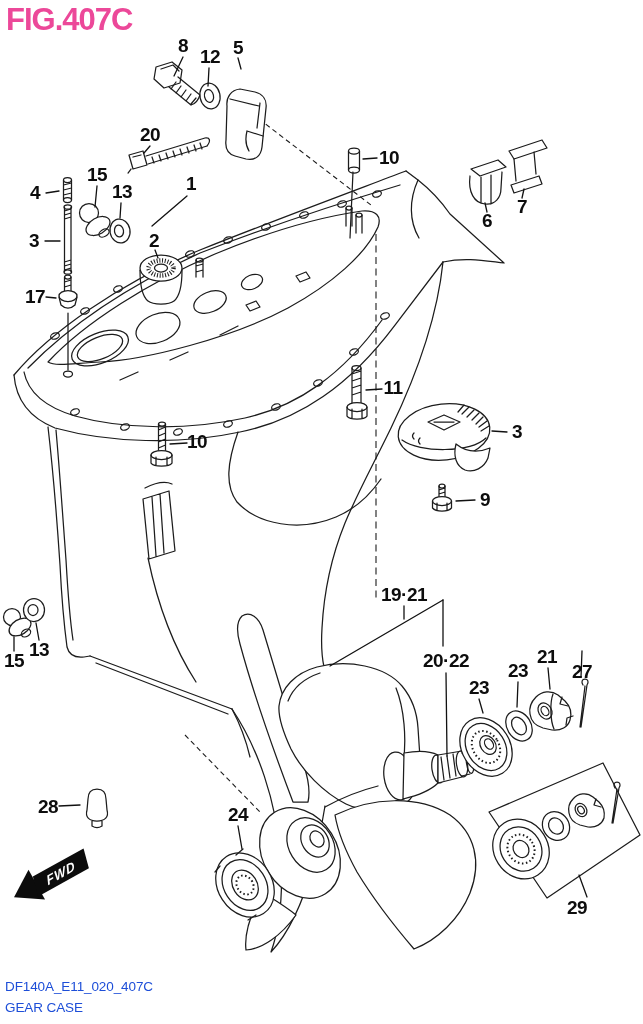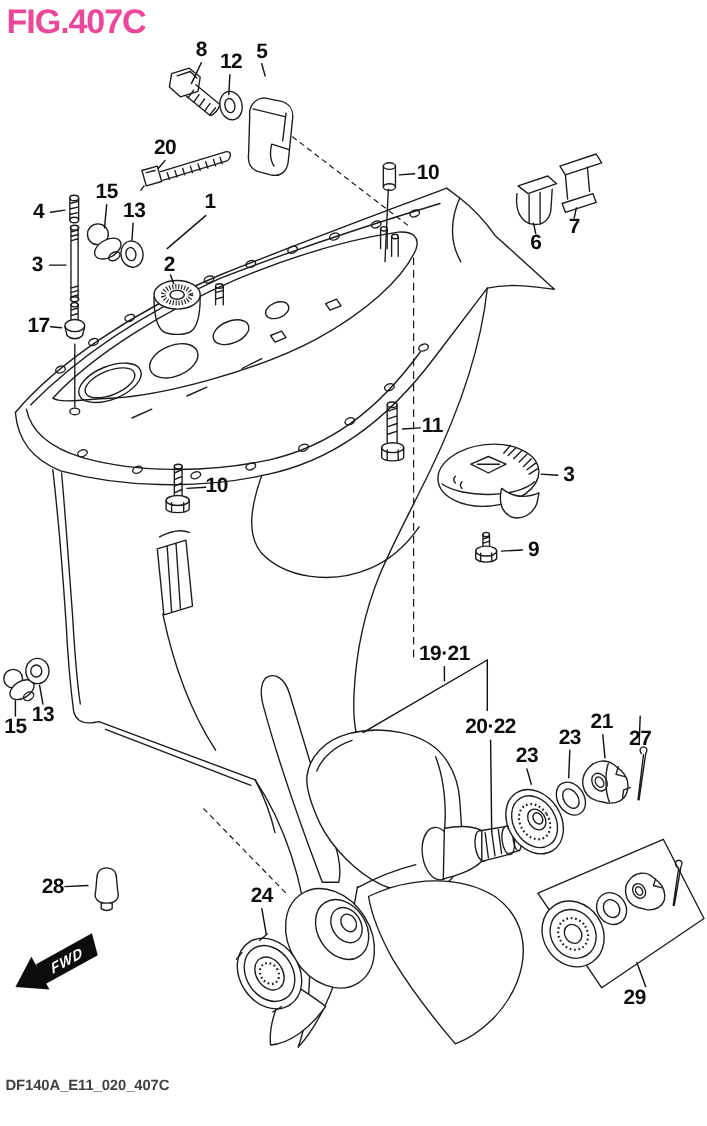--- a/index.html
+++ b/index.html
@@ -10,22 +10,22 @@
   svg .wf{stroke:#1c1c1c;fill:#ffffff;stroke-width:1.25;stroke-linecap:round;stroke-linejoin:round;}
   svg .ld{stroke:#111111;fill:none;stroke-width:1.3;stroke-linecap:round;}
   svg .dash{stroke:#1c1c1c;fill:none;stroke-width:1.1;stroke-dasharray:7 4.5;}
   svg .dash2{stroke:#1c1c1c;fill:none;stroke-width:1.1;stroke-dasharray:5 3.5;}
   svg .knurl{stroke:#1c1c1c;fill:none;stroke-width:4.5;stroke-dasharray:1 1.7;}
   svg .dots{stroke:#1c1c1c;fill:none;stroke-width:2;stroke-dasharray:1.5 2.5;}
   .fig-title{position:absolute;left:6px;top:2px;font-size:31px;font-weight:bold;
              letter-spacing:-1px;color:#ec4899;}
   .pl{position:absolute;transform:translate(-50%,-50%);font-weight:bold;font-size:19px;
       color:#0d0d0d;letter-spacing:-0.5px;white-space:nowrap;}
-  .footer{position:absolute;left:5px;top:977px;font-size:13.5px;color:#404040;
-          line-height:1.55;letter-spacing:-0.1px;font-weight:bold;}
+  .footer{position:absolute;left:5px;top:977px;font-size:13.5px;color:#1d4ed8;
+          line-height:1.55;letter-spacing:-0.1px;}
   .fwd{position:absolute;left:14px;top:852px;width:84px;height:44px;
        transform:rotate(-29deg);}
   .fwd-head{position:absolute;left:-6px;top:5px;width:0;height:0;
             border-top:17px solid transparent;border-bottom:17px solid transparent;
             border-right:26px solid #0c0c0c;}
   .fwd-body{position:absolute;left:18px;top:13px;width:58px;height:20px;background:#0c0c0c;
             transform:skewX(-14deg);display:flex;align-items:center;justify-content:center;}
   .fwd-text{color:#fff;font-size:13px;font-weight:bold;font-style:italic;letter-spacing:1px;}
 </style>
 </head>
@@ -309,15 +309,16 @@
 
 <div class="fwd">
   <span class="fwd-head"></span>
   <span class="fwd-body">
     <span class="fwd-text">FWD</span>
   </span>
 </div>
 
 <div class="footer">
   <div>DF140A_E11_020_407C</div>
+  <div>GEAR CASE</div>
 </div>
 
 </div>
 
 </body></html>

